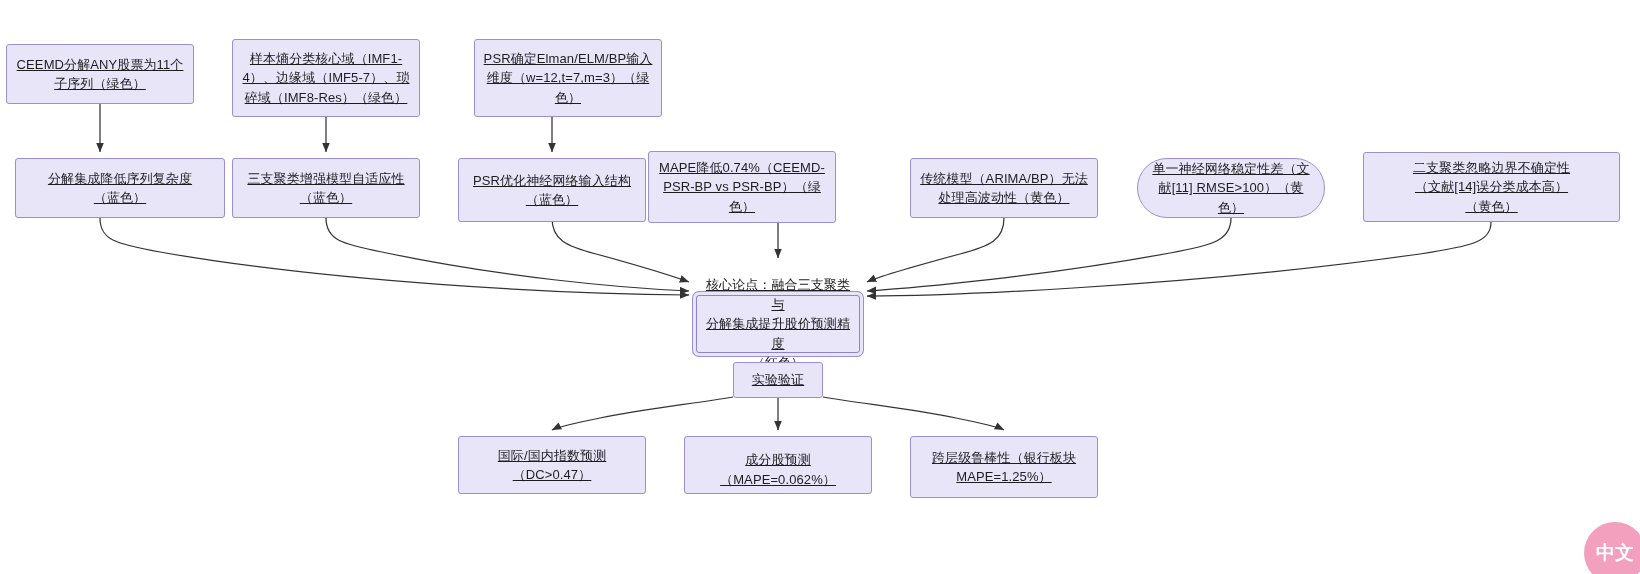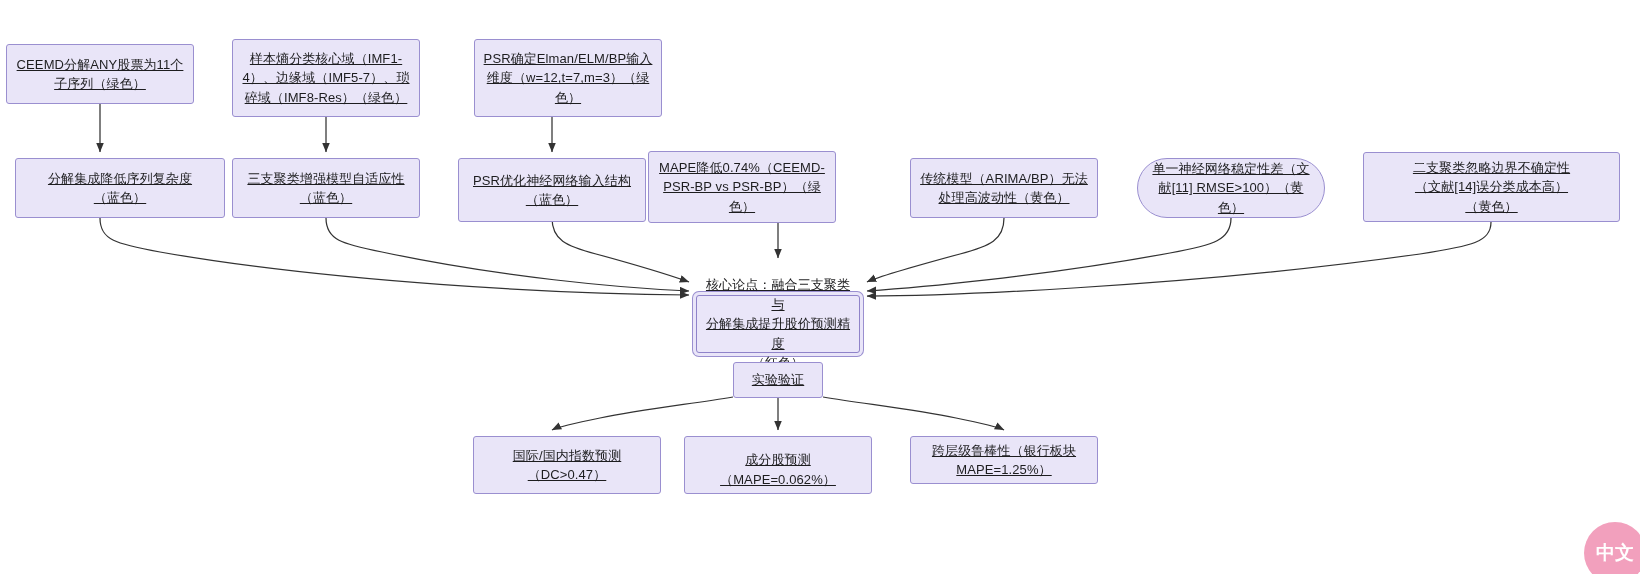--- a/index.html
+++ b/index.html
@@ -167,31 +167,31 @@
   <div class="node core" style="left:696px; top:264px; width:164px; height:58px;margin-top:31px;">
     <span class="node-label">核心论点：融合三支聚类与
 分解集成提升股价预测精度
 （红色）</span>
   </div>
 
   <div class="node" style="left:733px; top:362px; width:90px; height:36px;">
     <span class="node-label">实验验证</span>
   </div>
 
-  <div class="node" style="left:458px; top:436px; width:188px; height:58px;margin-left:15px;">
+  <div class="node" style="left:458px; top:436px; width:188px; height:58px;">
     <span class="node-label">国际/国内指数预测
 （DC&gt;0.47）</span>
   </div>
 
   <div class="node" style="left:684px; top:436px; width:188px; height:58px;align-items:flex-end;">
     <span class="node-label">成分股预测
 （MAPE=0.062%）</span>
   </div>
 
-  <div class="node" style="left:910px; top:436px; width:188px; height:48px;">
+  <div class="node" style="left:910px; top:436px; width:188px; height:62px;">
     <span class="node-label">跨层级鲁棒性（银行板块
 MAPE=1.25%）</span>
   </div>
 
   <div class="watermark">
     <span>中文</span>
   </div>
 
 </div>
 

